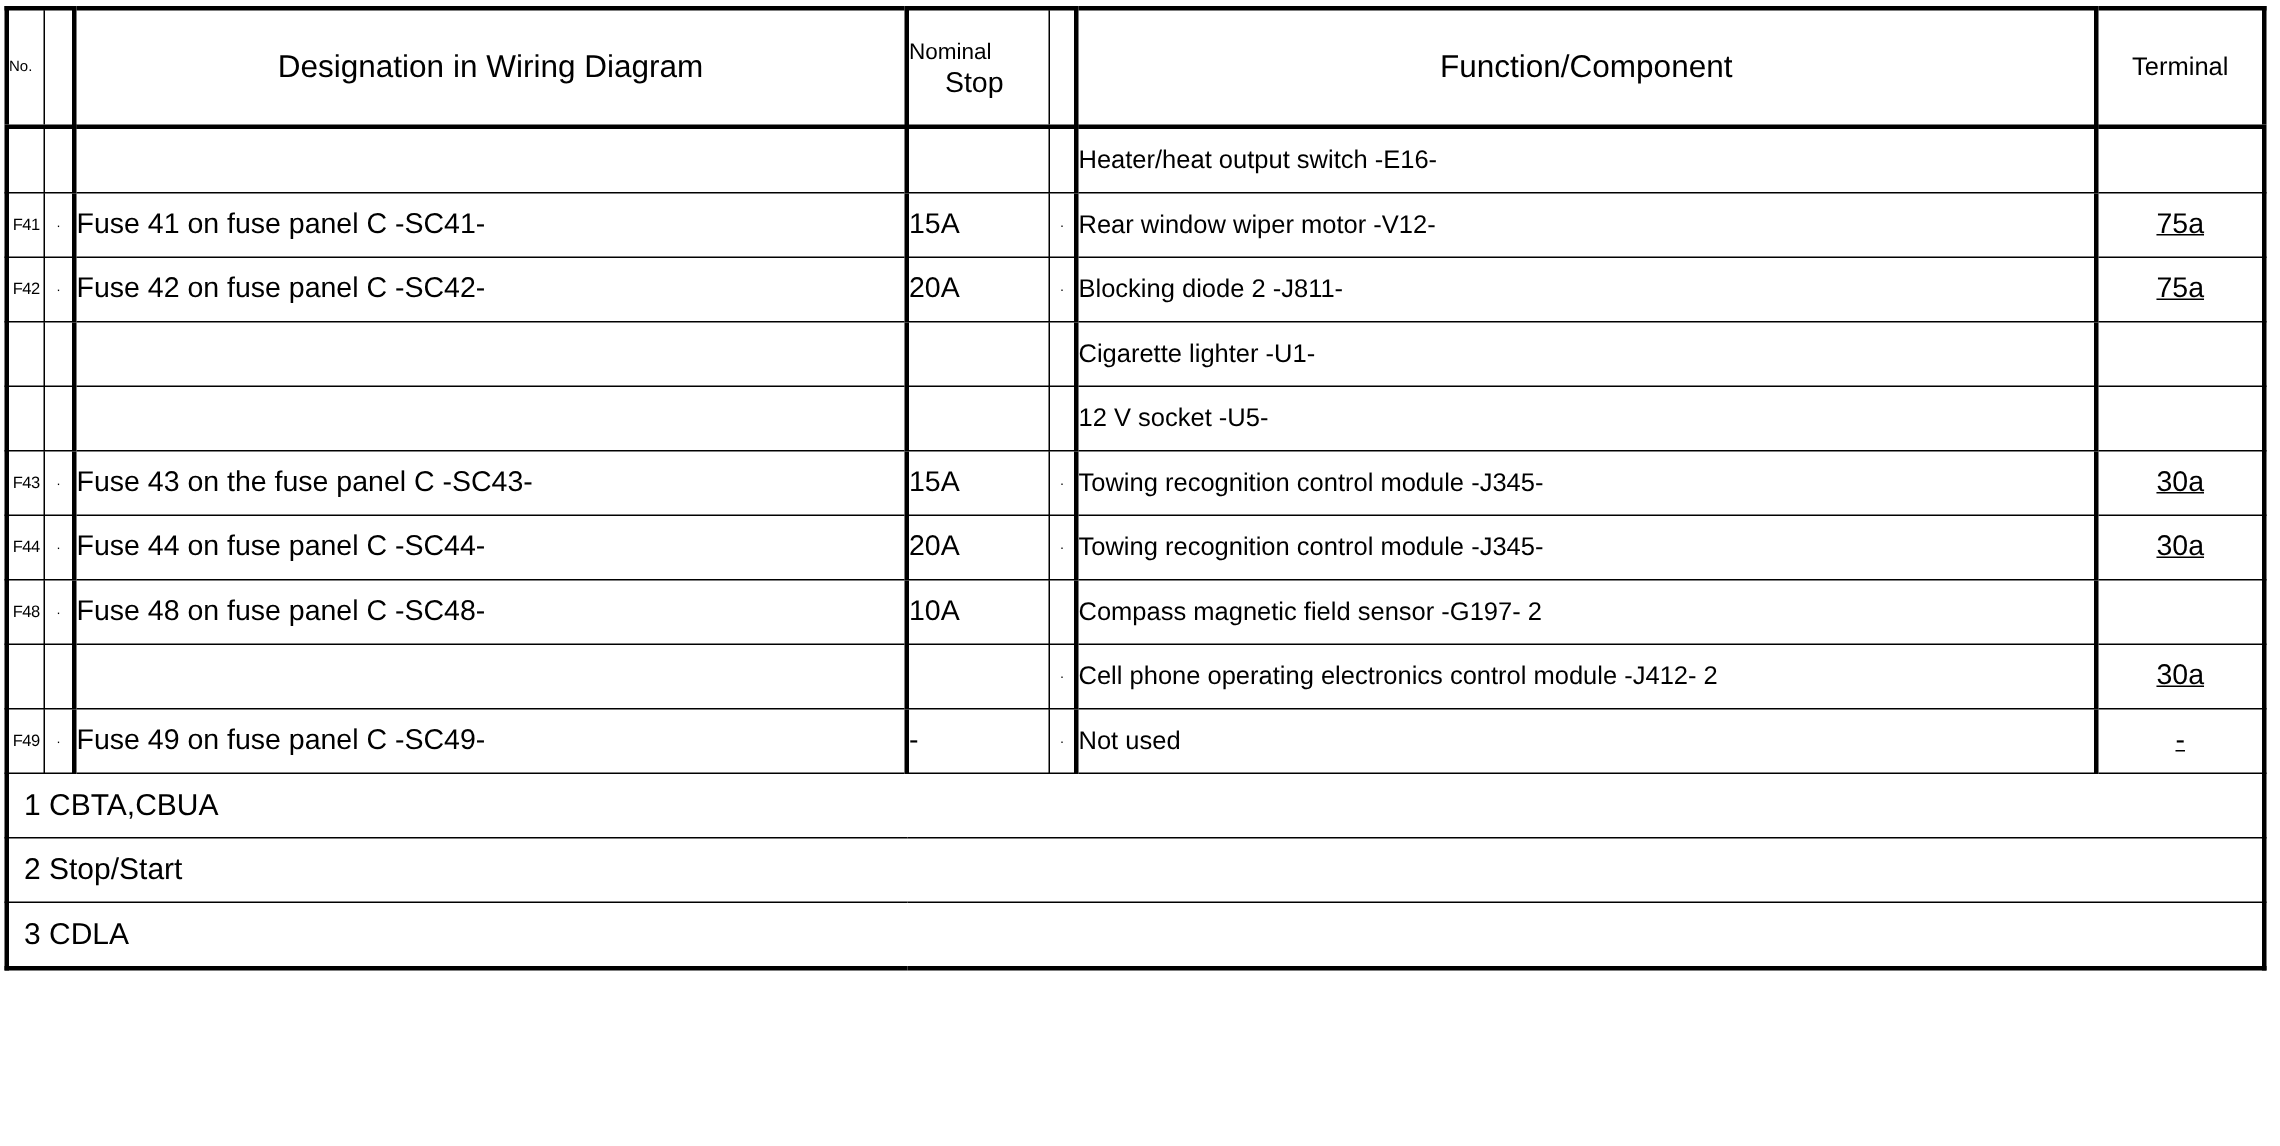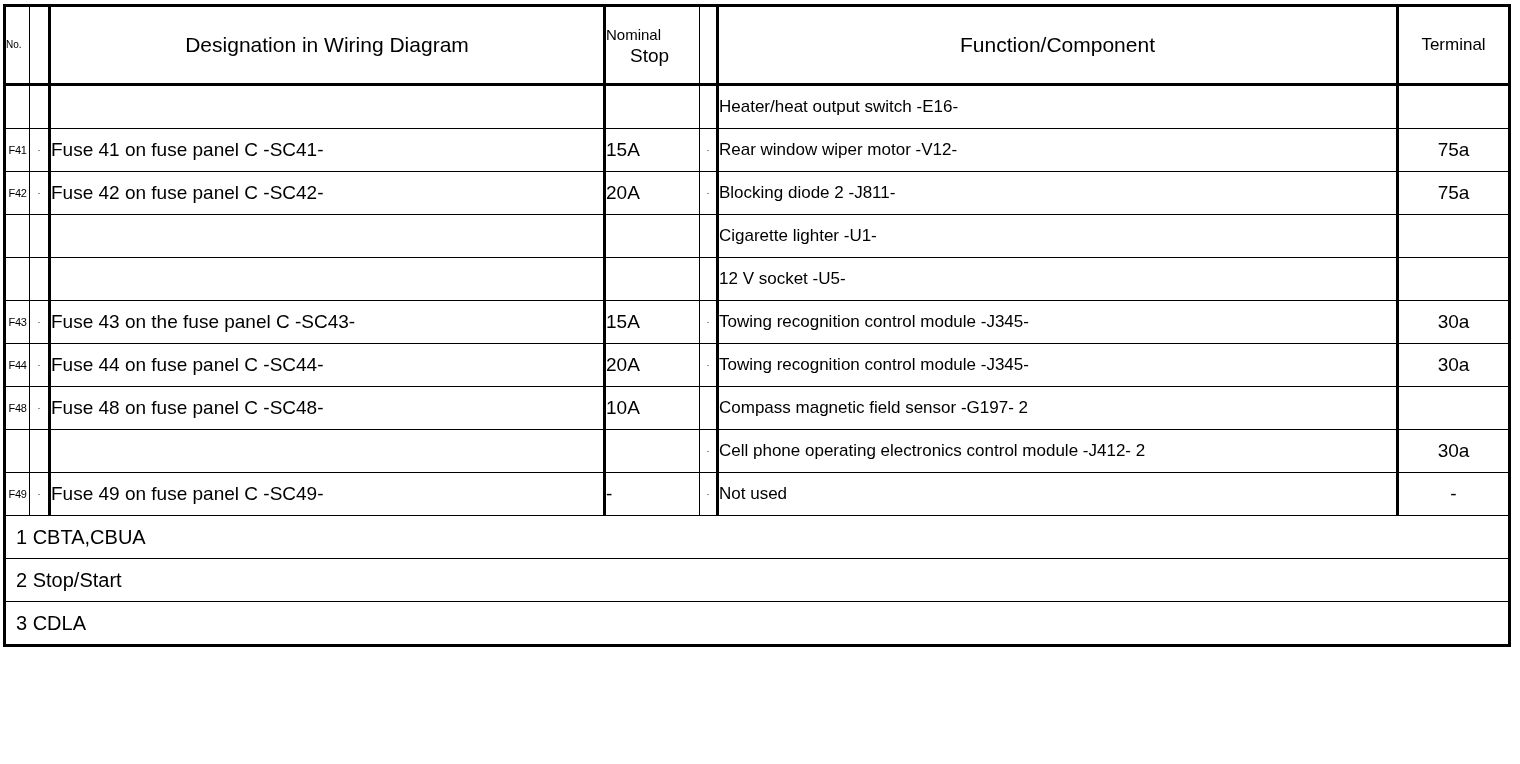--- a/index.html
+++ b/index.html
@@ -125,20 +125,21 @@
   }
   .cell-func {
     font-size: 17px;
     text-align: left;
     padding-left: 8px;
     white-space: nowrap;
   }
   .cell-term {
     font-size: 19px;
     text-align: center;
+    text-decoration: underline;
   }
 
   tbody tr.footer-row td {
     height: 42px;
     font-size: 20px;
     text-align: left;
     padding-left: 10px;
   }
   tbody tr.footer-row.first-footer td {
     border-top: 1px solid #d946ef;

